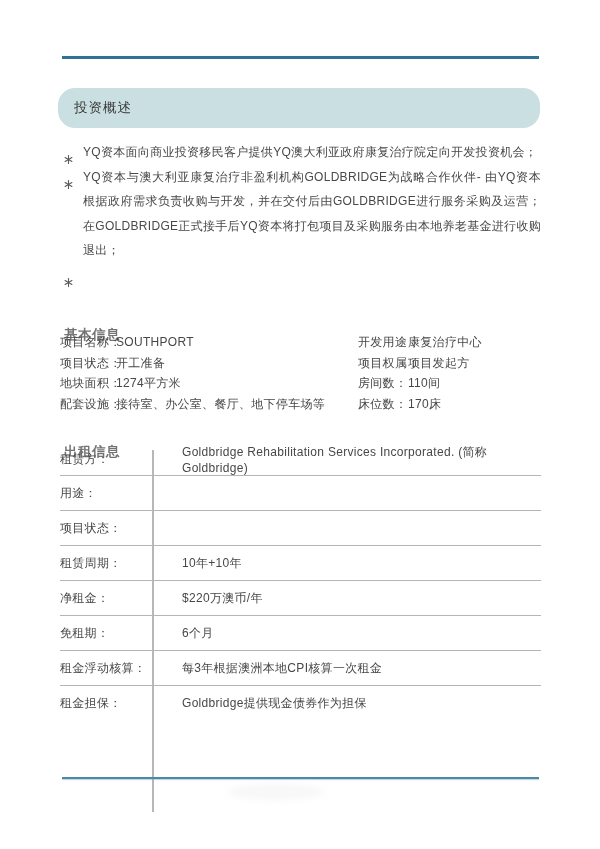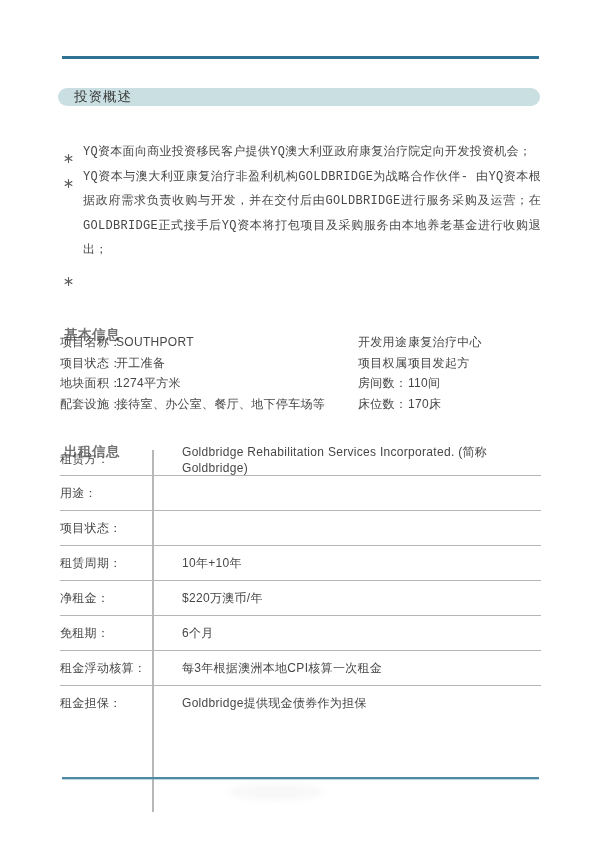--- a/index.html
+++ b/index.html
@@ -5,26 +5,26 @@
   html,body{margin:0;padding:0;background:#fff;}
   .page{
     position:relative;width:600px;height:849px;background:#ffffff;overflow:hidden;
     font-family:"Liberation Sans","DejaVu Sans",sans-serif;color:#474747;
   }
   
   .rule-top{position:absolute;left:62px;top:56px;width:477px;height:3px;background:#2e7396;}
   .rule-bottom{position:absolute;left:62px;top:777px;width:477px;height:2px;background:#4d88a5;box-shadow:0 1px 1px rgba(120,170,195,.5);}
   
   .pill{
-    position:absolute;left:58px;top:88px;width:482px;height:18px;box-sizing:border-box;
+    position:absolute;left:58px;top:88px;width:482px;height:40px;box-sizing:border-box;
     background:#cadfe2;border-radius:17px;display:flex;align-items:center;padding-left:16px;
     font-size:13.5px;color:#383838;letter-spacing:1px;
   }
   
-  .bullets{position:absolute;left:60px;top:140px;width:481px;font-family:Liberation Mono, monospace;}
+  .bullets{position:absolute;left:60px;top:140px;width:481px;}
   .bullet{position:relative;padding-left:23px;font-size:12px;line-height:24.6px;letter-spacing:.3px;text-align:justify;color:#484848;}
   .b-icon{position:absolute;left:4px;top:8px;width:9px;height:9px;display:inline-block;}
   
   .sec{position:absolute;left:48px;margin:16px;font-size:13.5px;font-weight:bold;color:#737373;letter-spacing:.5px;}
   .sec-basic{top:310px;}
   .sec-rental{top:427px;}
   
   .info-grid{position:absolute;left:60px;top:332px;width:481px;display:flex;font-size:12px;letter-spacing:.3px;}
   .info-col{display:flex;flex-direction:column;}
   .info-col.left{width:298px;}

